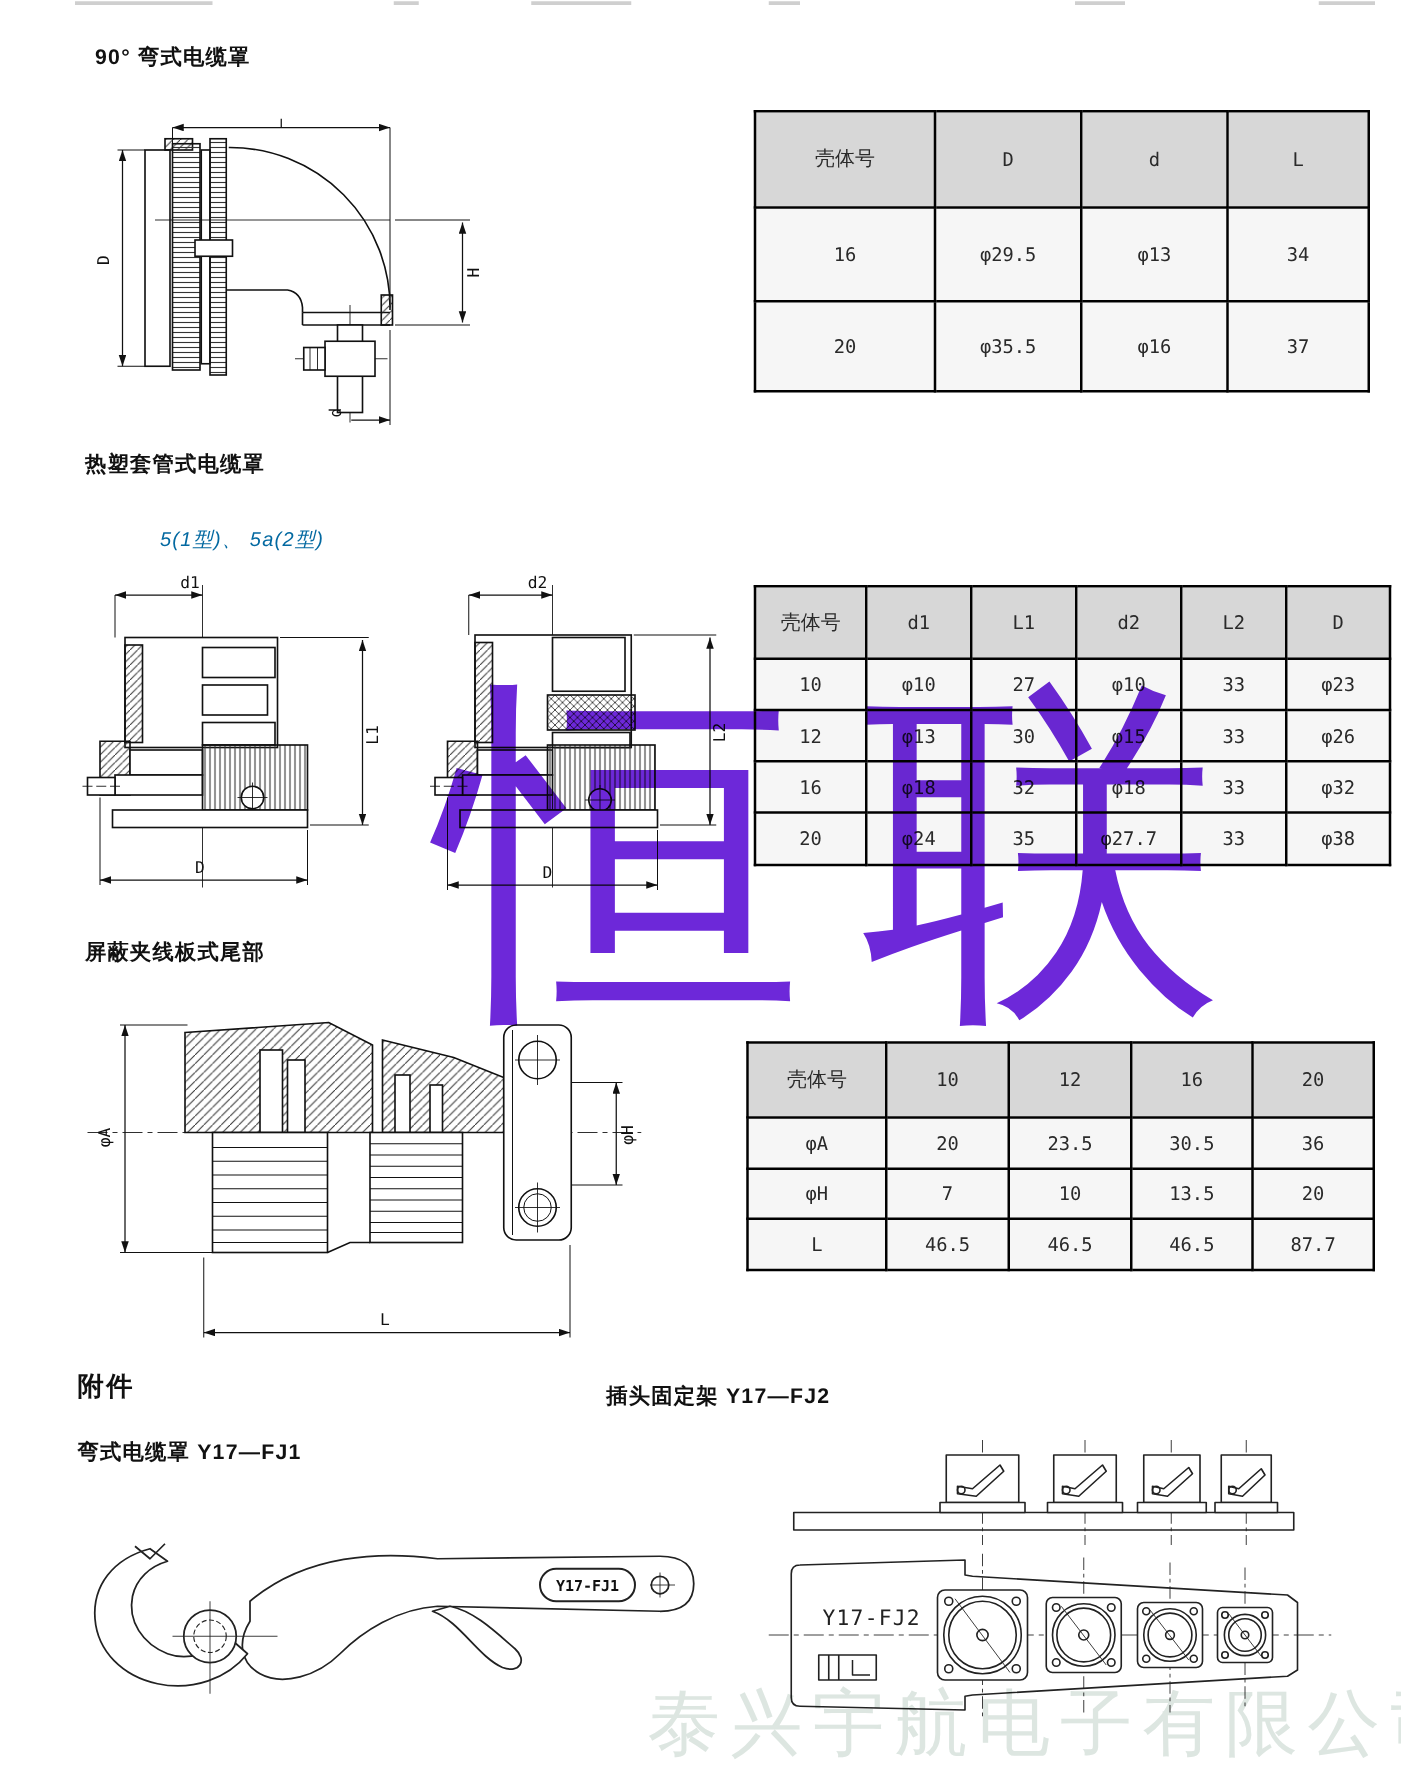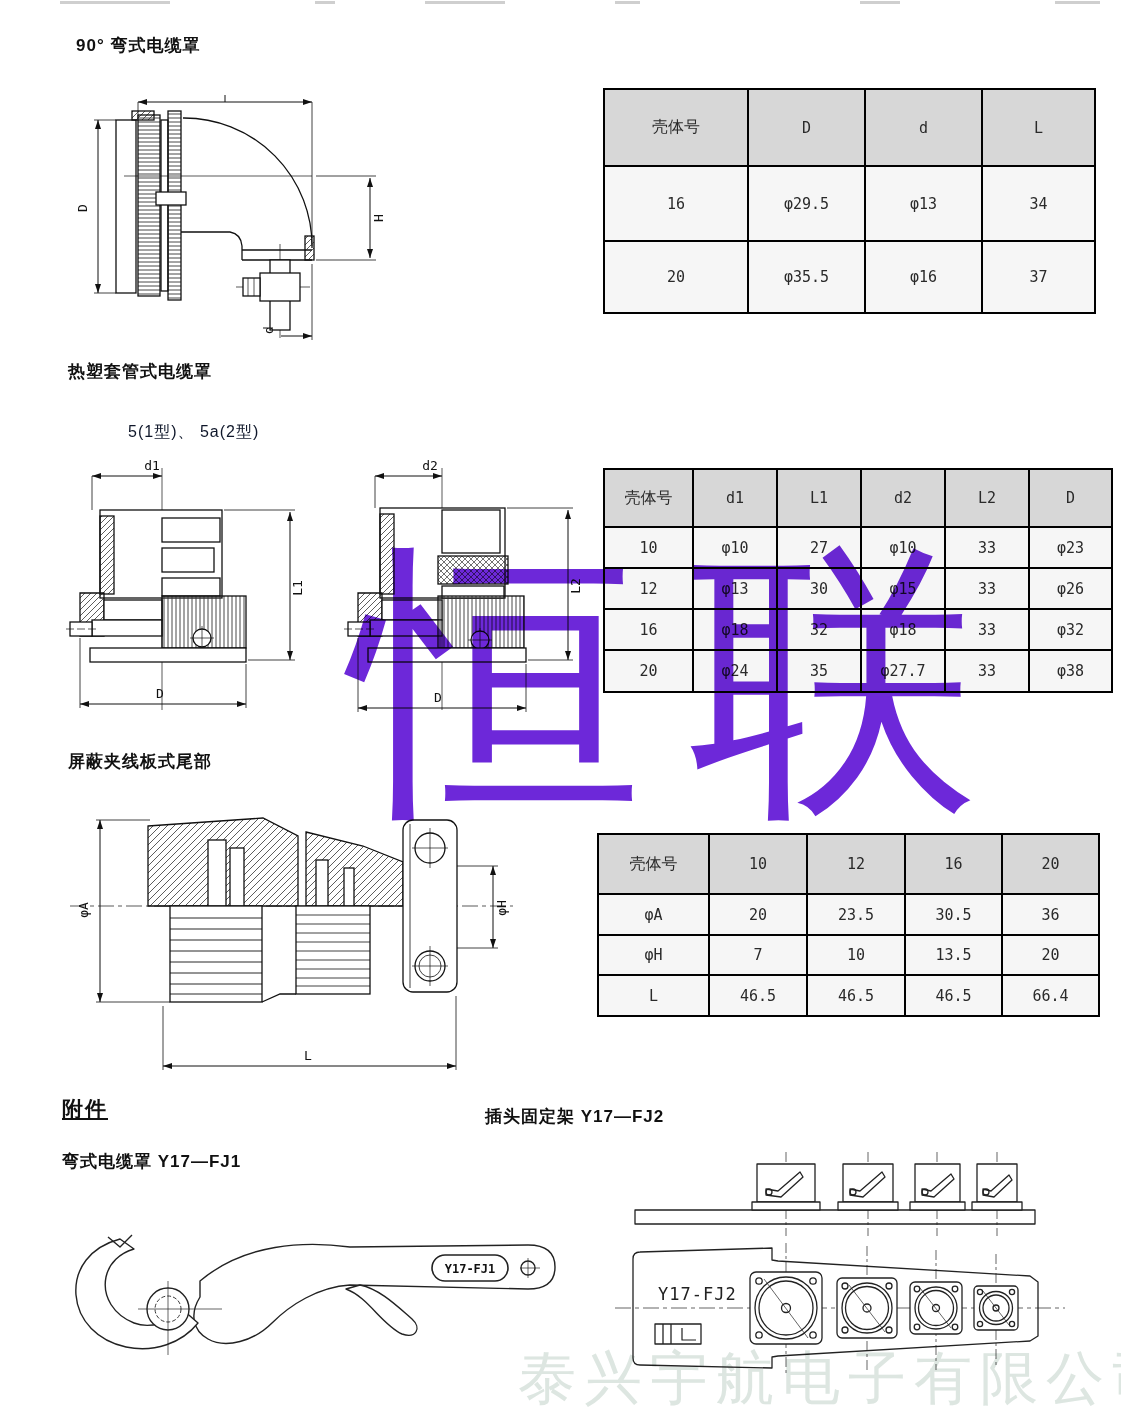--- a/index.html
+++ b/index.html
@@ -2,22 +2,22 @@
 <html><head>
 <meta charset="utf-8">
 <style>
   html,body{margin:0;padding:0;}
   body{
     width:1121px;height:1424px;position:relative;overflow:hidden;
     background:#ffffff;font-family:"Liberation Sans",sans-serif;color:#1a1a1a;
   }
   .abs{position:absolute;}
   .sec-title{font-weight:bold;font-size:17px;letter-spacing:1px;color:#111;z-index:2;}
-  .sub-label{font-size:16px;color:#0f172a;letter-spacing:1px;z-index:2;}
-  .acc-title{font-weight:bold;font-size:21px;letter-spacing:2px;color:#111;z-index:2;text-decoration:underline;}
+  .sub-label{font-size:16px;color:#0369a1;letter-spacing:1px;z-index:2;font-style:italic;}
+  .acc-title{font-weight:bold;font-size:21px;letter-spacing:2px;color:#111;z-index:2;}
   .acc-label{font-weight:bold;font-size:17px;letter-spacing:1px;color:#111;z-index:2;}
   table.dtable{border-collapse:collapse;table-layout:fixed;z-index:1;position:absolute;}
   table.dtable td{
     border:2px solid #000;text-align:center;vertical-align:middle;
     font-family:"DejaVu Sans Mono",monospace;font-size:15px;color:#2a2a2a;
     background:#f6f6f6;overflow:hidden;
   }
   table.dtable td.hd{background:#d7d7d7;}
   table.dtable td.cjk{font-family:"Liberation Sans",sans-serif;font-size:16px;}
   .remnant{position:absolute;top:1px;height:3px;background:#a8a8a8;opacity:.55;z-index:1;}
@@ -355,21 +355,21 @@
     <td>7</td>
     <td>10</td>
     <td>13.5</td>
     <td>20</td>
   </tr>
   <tr style="height:41px">
     <td>L</td>
     <td>46.5</td>
     <td>46.5</td>
     <td>46.5</td>
-    <td>66.4</td>
+    <td>87.7</td>
   </tr>
 </tbody>
   </table>
 
 <div class="abs acc-title" style="left:62px;top:1095px">附件</div>
 <div class="abs acc-label" style="left:485px;top:1105px">插头固定架 Y17—FJ2</div>
 <div class="abs acc-label" style="left:62px;top:1150px">弯式电缆罩 Y17—FJ1</div>
 
 <svg class="abs" style="left:50px;top:1225px" width="520" height="175" viewBox="0 0 520 175">
   <g stroke="#222" fill="#fff" stroke-width="1.4" stroke-linejoin="round">

